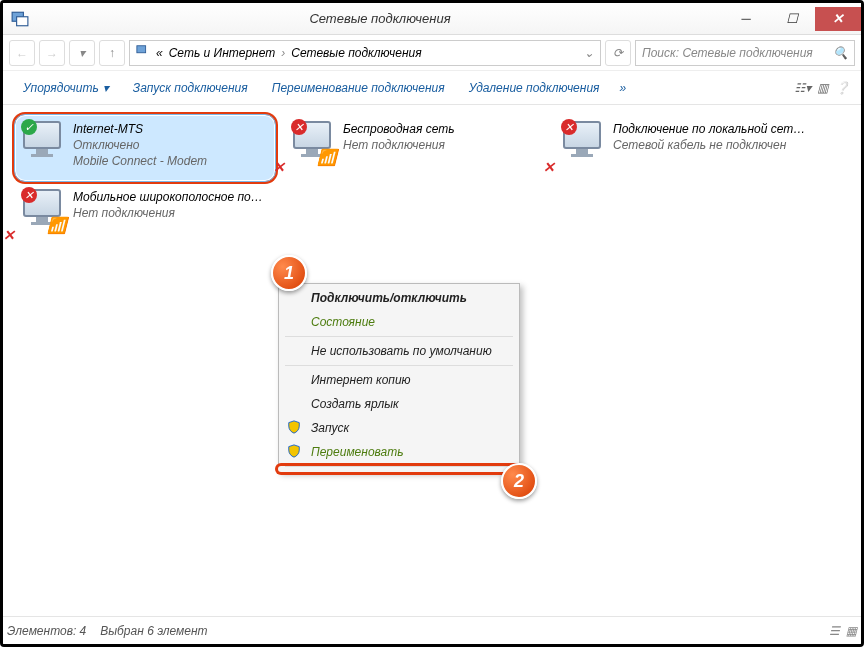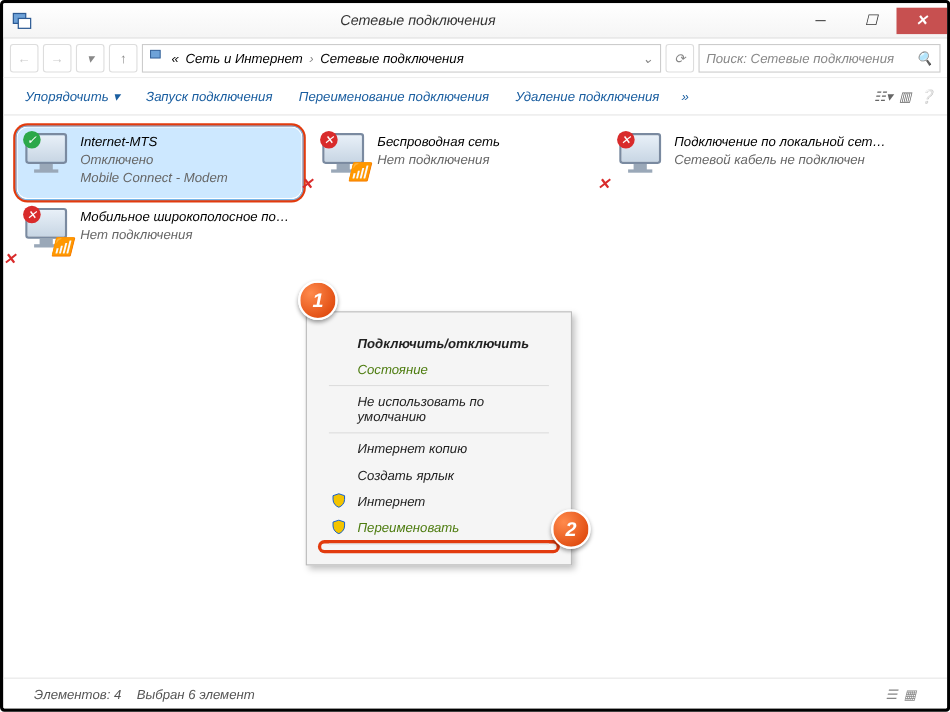--- a/index.html
+++ b/index.html
@@ -37,31 +37,31 @@
 .badge { width: 16px; height: 16px; border-radius: 50%; position: absolute; top: -2px; left: -2px; display: flex; align-items: center; justify-content: center; font-size: 11px; color: #fff; }
 .badge.ok { background: #2ca84a; }
 .badge.err { background: #d92b2b; }
 .signal { position: absolute; bottom: -4px; left: 24px; font-size: 16px; color: #2ca84a; }
 .signal.gray { color: #aaa; }
 .conn-text { flex: 1; font-size: 12px; line-height: 1.35; overflow: hidden; }
 .conn-text .name { color: #000; white-space: nowrap; overflow: hidden; text-overflow: ellipsis; }
 .conn-text .status { color: #666; }
 .conn-text .detail { color: #666; white-space: nowrap; overflow: hidden; text-overflow: ellipsis; }
 .x-mark { position:absolute; left:-12px; top:44px; color:#d92b2b; font-weight:bold; font-size:14px; }
-.context-menu { position: absolute; top: 178px; left: 275px; width: 242px; background: #f5f5f5; border: 1px solid #bbb; box-shadow: 3px 3px 6px rgba(0,0,0,.25); font-size: 12px; padding: 16px; }
+.context-menu { position: absolute; top: 178px; left: 275px; width: 242px; background: #f5f5f5; border: 1px solid #bbb; box-shadow: 3px 3px 6px rgba(0,0,0,.25); font-size: 12px; padding: 2px; }
 .context-menu .mitem { padding: 5px 10px 5px 30px; color: #222; position: relative; }
 .context-menu .mitem.disabled { color: #4d7c0f; }
 .context-menu .mitem .shield { position: absolute; left: 6px; top: 4px; width: 14px; height: 14px; }
 .context-menu .mitem strong { font-weight: 700; }
 .context-menu hr { border: none; border-top: 1px solid #ddd; margin: 2px 4px; }
 .context-menu .ringed-group { box-shadow: 0 0 0 3px #e23b0e; border-radius: 10px; margin: 2px -3px -3px; padding: 0 3px 3px; background:#f5f5f5; }
 .callout { position: absolute; width: 36px; height: 36px; border-radius: 50%; background: radial-gradient(circle at 30% 30%, #ff8a4c, #d83b00); border: 2px solid #fff; box-shadow: 0 2px 4px rgba(0,0,0,.4); display: flex; align-items: center; justify-content: center; color: #fff; font-weight: 700; font-size: 18px; }
 .callout.c1 { top: 150px; left: 268px; }
 .callout.c2 { top: 358px; left: 498px; }
-.statusbar { height: 28px; border-top: 1px solid #e5e5e5; display: flex; align-items: center; padding: 0 28px; font-size: 12px; color: #555; gap: 14px; }
+.statusbar { height: 28px; border-top: 1px solid #e5e5e5; display: flex; align-items: center; padding: 0 4px; font-size: 12px; color: #555; gap: 14px; }
 .statusbar .spacer { flex:1; }
 .statusbar .view-icons { display:flex; gap:6px; color:#888; }
 .shield-svg { width:14px; height:14px; }
 </style>
 </head>
 <body>
 
 <div class="window">
 
   <div class="titlebar">
@@ -185,21 +185,21 @@
       <div class="mitem disabled">Состояние</div>
       <hr>
       <div class="mitem">Не использовать по умолчанию</div>
       <hr>
       <div class="mitem">Интернет копию</div>
       <div class="mitem">Создать ярлык</div>
       <div class="mitem">
         <span class="shield"><svg class="shield-svg" viewBox="0 0 16 16">
               <path d="M8 1l6 2v4c0 4-3 7-6 8-3-1-6-4-6-8V3z" fill="#f3c400" stroke="#0a5bd4"></path>
             </svg></span>
-        <span>Интернет</span>
+        <span>Запуск</span>
       </div>
       <div class="mitem disabled">
         <span class="shield"><svg class="shield-svg" viewBox="0 0 16 16">
               <path d="M8 1l6 2v4c0 4-3 7-6 8-3-1-6-4-6-8V3z" fill="#f3c400" stroke="#0a5bd4"></path>
             </svg></span>
         <span>Переименовать</span>
       </div>
       <div class="ringed-group">
         <hr>
       </div>

